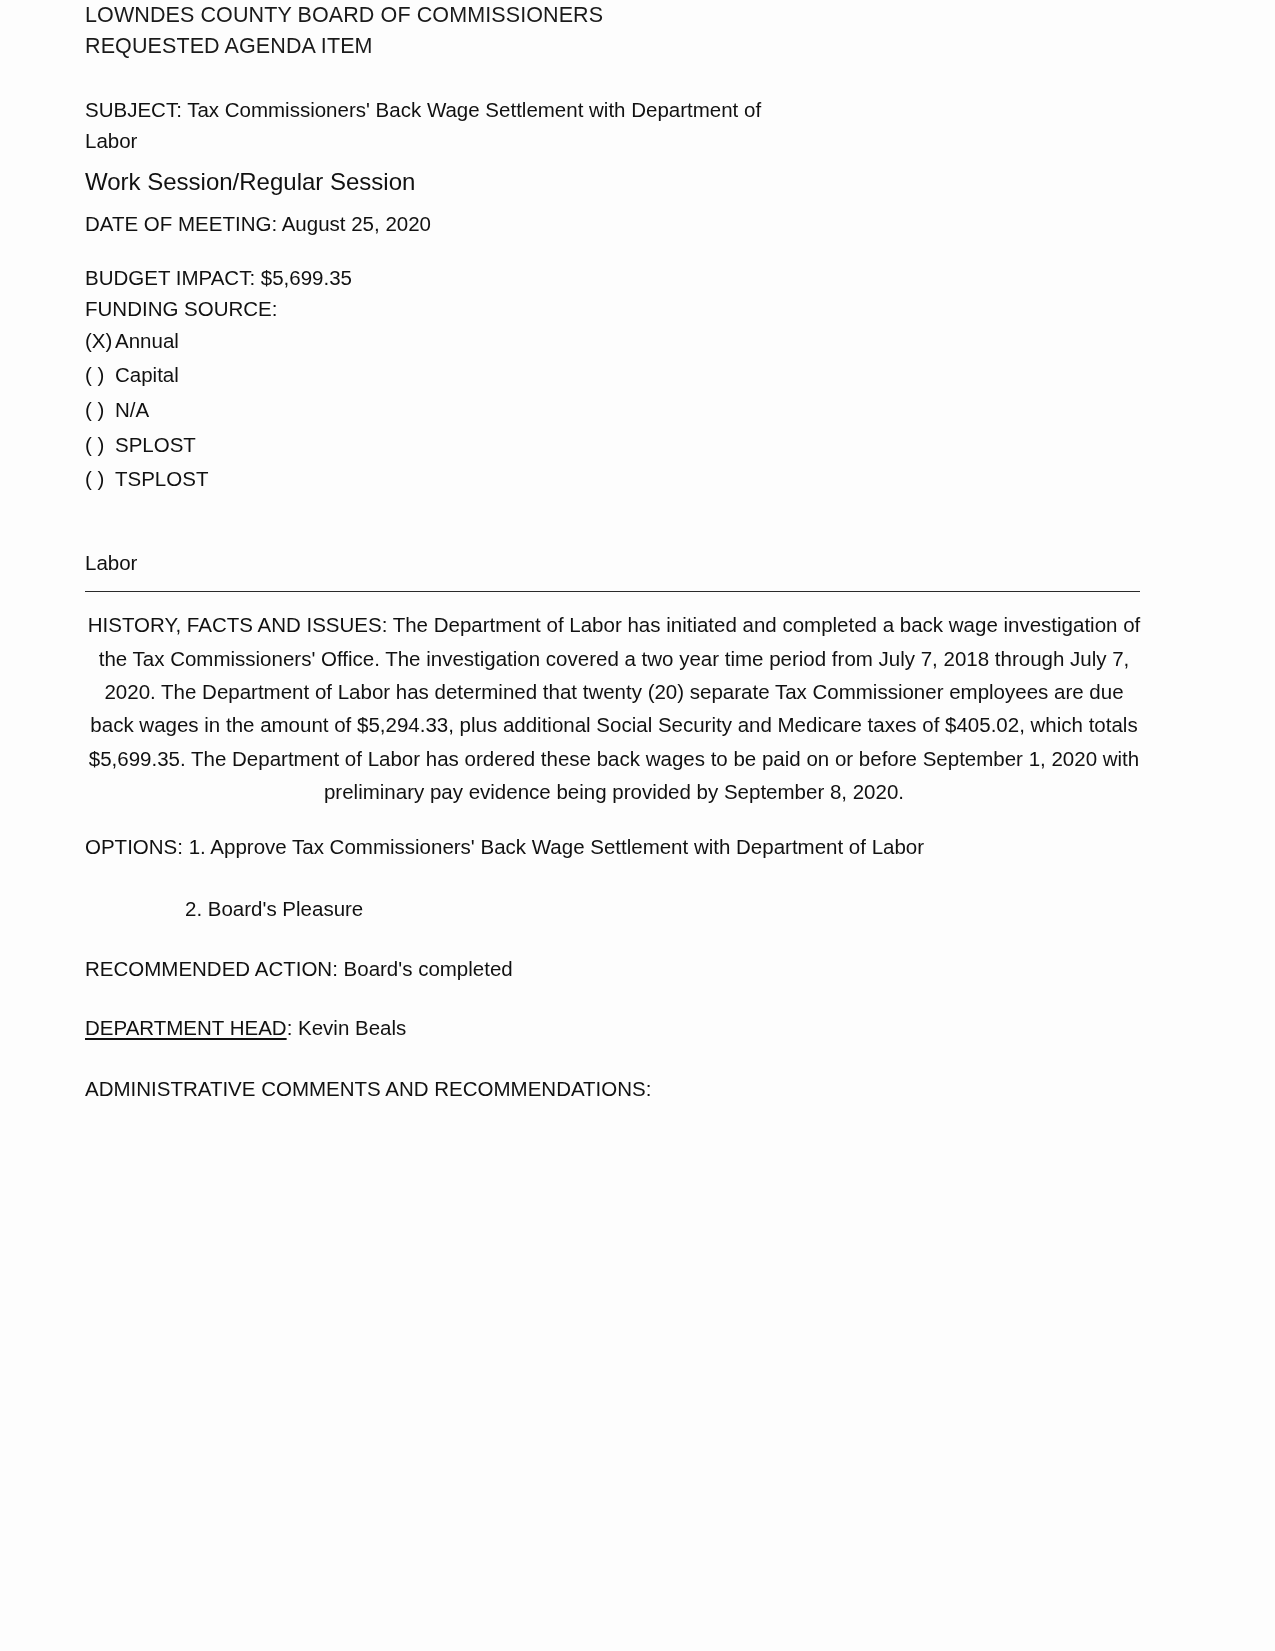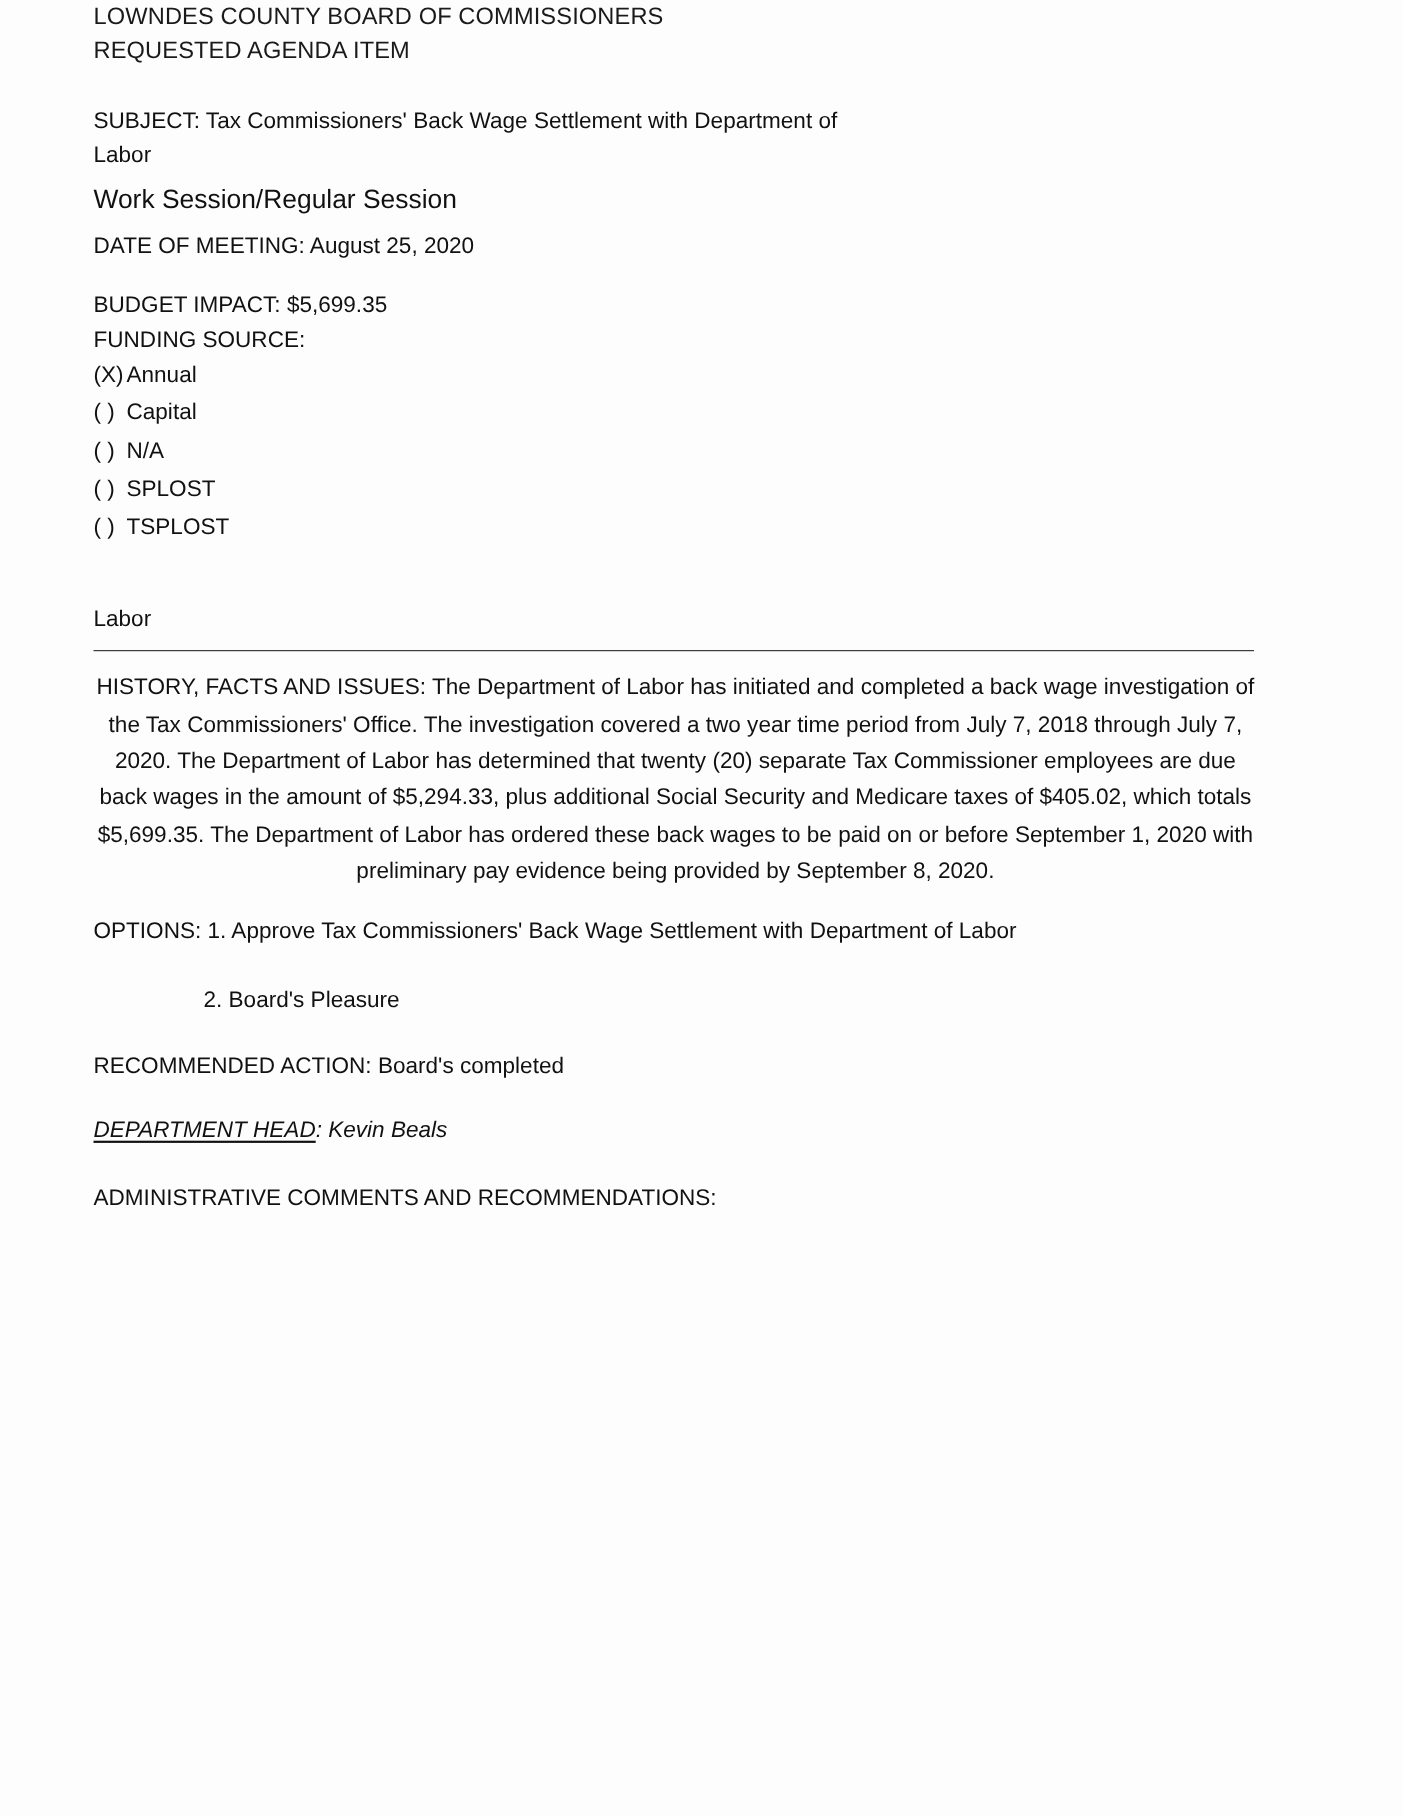--- a/index.html
+++ b/index.html
@@ -74,21 +74,21 @@
     font-size: 20.5px;
     padding-left: 100px;
     line-height: 1.55;
   }
   .dept-row {
     display: flex;
     font-size: 20.5px;
     line-height: 1.5;
   }
   .dept-left { width: 596px; }
-  .dept-right { flex: 1; font-style: italic; }
+  .dept-right { flex: 1; }
   .u { text-decoration: underline; text-underline-offset: 3px; }
   .admin-line { font-size: 20.5px; line-height: 1.5; }
 </style>
 </head>
 <body>
 
 <div class="page">
   <div class="doc">
 
     <div class="header-block">

